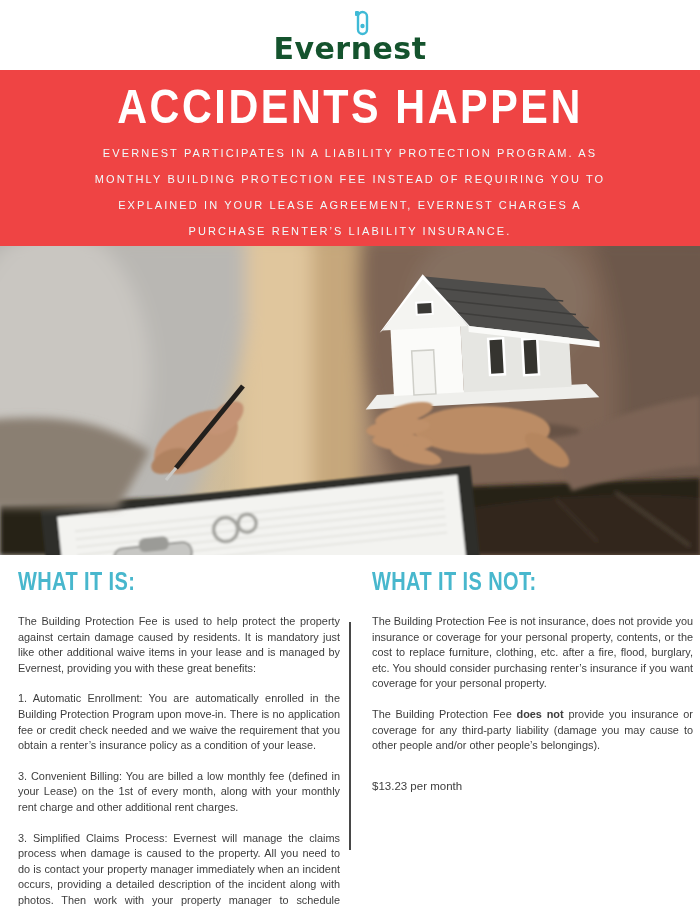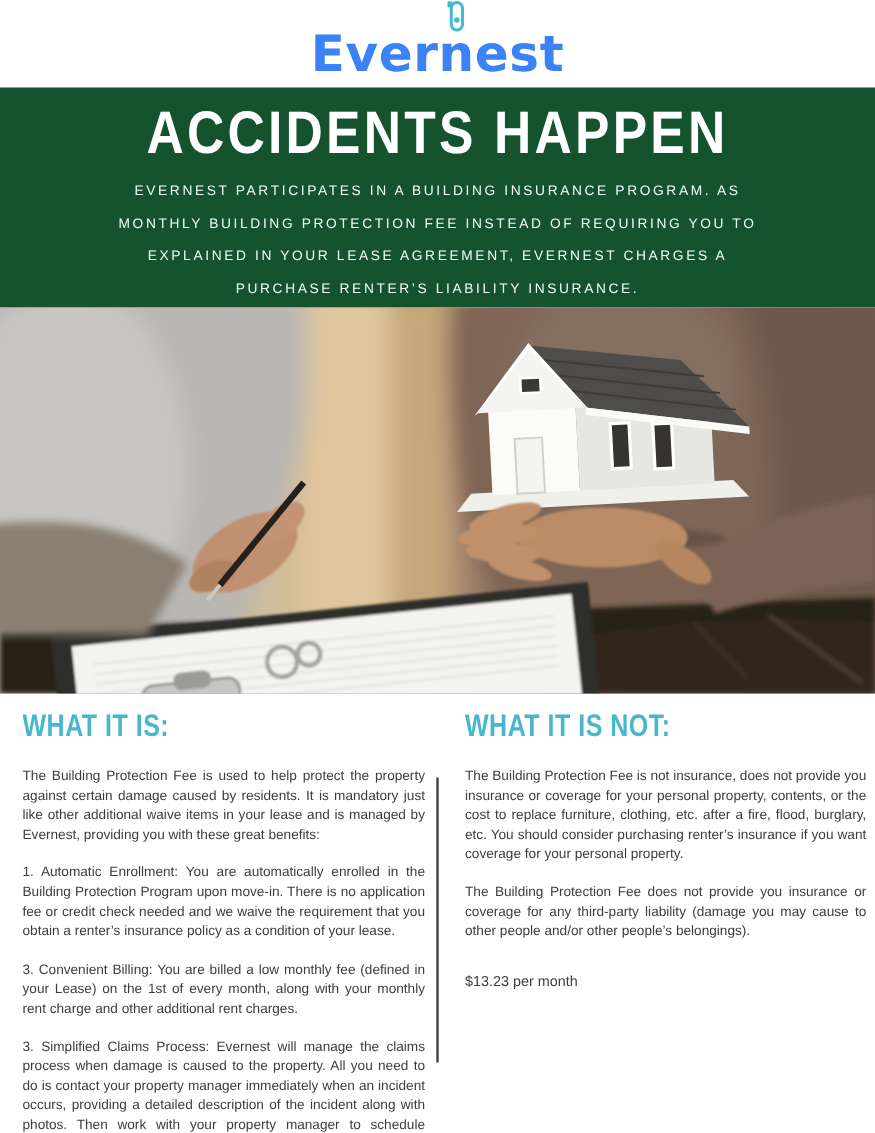--- a/index.html
+++ b/index.html
@@ -2,46 +2,46 @@
 <html><head>
 <meta charset="utf-8">
 <style>
   html,body{margin:0;padding:0;background:#ffffff;}
   .page{position:relative;width:700px;height:906px;background:#ffffff;overflow:hidden;
         font-family:"Liberation Sans",sans-serif;}
 
   
   .header{position:absolute;top:0;left:0;width:700px;height:70px;background:#ffffff;
           display:flex;align-items:flex-end;justify-content:center;}
-  .logo{position:relative;color:#3b82f6;font-weight:700;font-size:40px;line-height:1;
+  .logo{position:relative;color:#14532d;font-weight:700;font-size:30px;line-height:1;
         letter-spacing:0.5px;padding-bottom:6px;font-family:"DejaVu Sans","Liberation Sans",sans-serif;}
   .n-wrap{position:relative;display:inline-block;}
   .birdhouse{position:absolute;left:50%;top:-24px;transform:translateX(-50%);}
 
   
-  .banner{position:absolute;top:70px;left:0;width:700px;height:176px;background:#14532d;
+  .banner{position:absolute;top:70px;left:0;width:700px;height:176px;background:#ef4444;
           text-align:center;color:#ffffff;}
   .banner-title{margin:0;padding-top:13px;font-size:48px;line-height:48px;font-weight:700;
                 letter-spacing:3px;transform:scaleX(0.86);color:#ffffff;}
   .banner-desc{margin-top:9px;font-size:11px;line-height:26px;letter-spacing:2.1px;
                color:#f0fbfc;font-weight:400;}
 
   
   .photo{position:absolute;top:246px;left:0;width:700px;height:309px;overflow:hidden;background:#9a8b79;}
   .photo svg{display:block;}
 
   
   .content{position:absolute;top:555px;left:0;width:700px;height:351px;background:#ffffff;padding-left:37px;}
   .col{position:absolute;top:14px;}
   .col-left{left:18px;width:322px;}
   .col-right{left:372px;width:321px;}
   .col-heading{margin:0 0 20px 0;font-size:25px;line-height:25px;font-weight:700;
                color:#48b7cd;letter-spacing:0.5px;transform:scaleX(0.8);transform-origin:left center;}
   .body-p{margin:0 0 15px 0;font-size:10.9px;line-height:15.6px;color:#3d3d3d;text-align:justify;}
-  .body-p strong{font-weight:400;}
+  .body-p strong{font-weight:700;}
   .price{margin:26px 0 0 0;font-size:11.5px;color:#3d3d3d;}
   .divider{position:absolute;left:349px;top:67px;width:2px;height:228px;background:#474747;}
 </style>
 </head>
 <body>
 
 <div class="page">
 
   <header class="header">
     <div class="logo">
@@ -49,21 +49,21 @@
           <rect x="4" y="2" width="9" height="22" rx="4.5" fill="none" stroke="#3fbad6" stroke-width="2.4"></rect>
           <circle cx="8.5" cy="16" r="2.2" fill="#3fbad6"></circle>
           <rect x="1" y="1" width="4" height="5" rx="1" fill="#3fbad6"></rect>
         </svg><span>n</span></span><span>est</span>
     </div>
   </header>
 
   <section class="banner">
     <h1 class="banner-title">ACCIDENTS HAPPEN</h1>
     <div class="banner-desc">
-      <div>EVERNEST PARTICIPATES IN A BUILDING INSURANCE PROGRAM. AS</div>
+      <div>EVERNEST PARTICIPATES IN A LIABILITY PROTECTION PROGRAM. AS</div>
       <div>MONTHLY BUILDING PROTECTION FEE INSTEAD OF REQUIRING YOU TO</div>
       <div>EXPLAINED IN YOUR LEASE AGREEMENT, EVERNEST CHARGES A</div>
       <div>PURCHASE RENTER’S LIABILITY INSURANCE.</div>
     </div>
   </section>
 
   <div class="photo">
     <svg width="700" height="309" viewBox="0 0 700 309" preserveAspectRatio="none">
       <defs>
         <linearGradient id="gbg" x1="0" y1="0" x2="1" y2="0">

